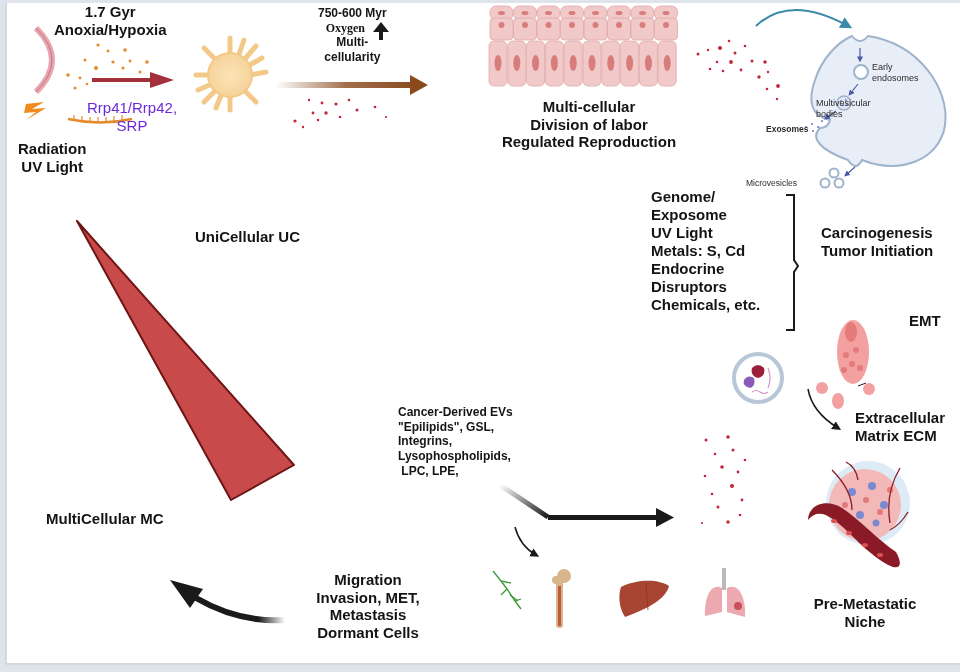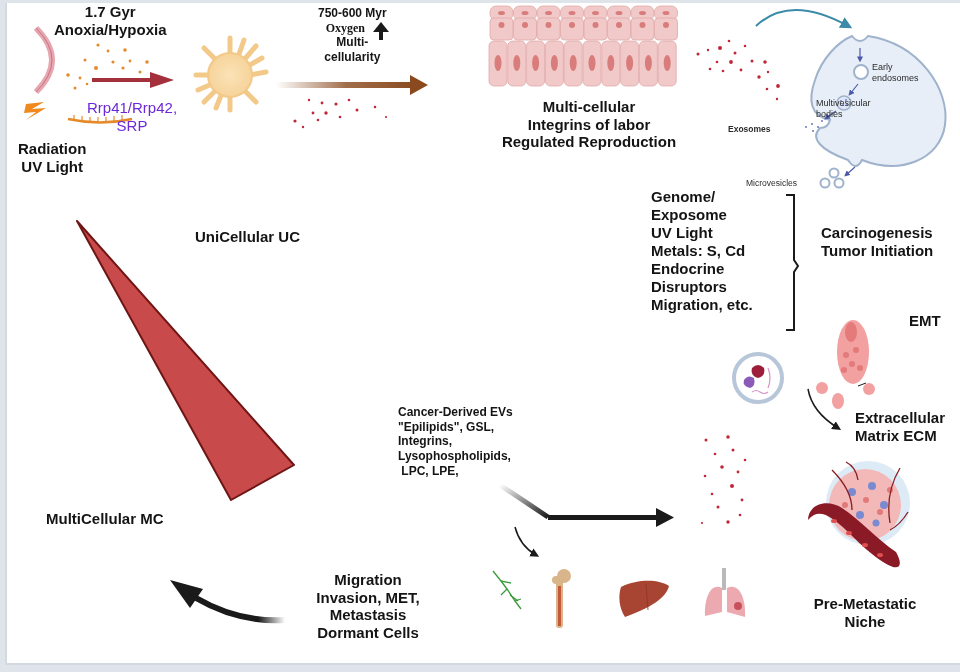--- a/index.html
+++ b/index.html
@@ -373,43 +373,43 @@
 
 <div class="t c lines" style="left:297px;top:6px;font-size:12px;line-height:1.22;margin-left:21px;">
   <span>750-600 Myr</span>
   <span style="padding-right:14px;font-family:Liberation Serif, serif;">Oxygen</span>
   <span>Multi-</span>
   <span>cellularity</span>
 </div>
 
 <div class="t c lines" style="left:474px;top:98px;width:230px;font-size:15px;">
   <span>Multi-cellular</span>
-  <span>Integrins of labor</span>
+  <span>Division of labor</span>
   <span>Regulated Reproduction</span>
 </div>
 
 <div class="t sm lines" style="left:872px;top:62px;">
   <span>Early</span>
   <span>endosomes</span>
 </div>
 <div class="t sm lines" style="left:816px;top:98px;">
   <span>Multivesicular</span>
   <span>bodies</span>
 </div>
-<div class="t sm" style="left:728px;top:124px;font-size:8.5px;font-weight:bold;">Exosomes</div>
+<div class="t sm" style="left:766px;top:124px;font-size:8.5px;font-weight:bold;">Exosomes</div>
 <div class="t sm" style="left:746px;top:178px;font-size:8.5px;font-weight:normal;">Microvesicles</div>
 
 <div class="t lines" style="left:651px;top:188px;font-size:15px;line-height:1.2;">
   <span>Genome/</span>
   <span>Exposome</span>
   <span>UV Light</span>
   <span>Metals: S, Cd</span>
   <span>Endocrine</span>
   <span>Disruptors</span>
-  <span>Migration, etc.</span>
+  <span>Chemicals, etc.</span>
 </div>
 
 <div class="t lines" style="left:821px;top:224px;font-size:15px;">
   <span>Carcinogenesis</span>
   <span>Tumor Initiation</span>
 </div>
 <div class="t" style="left:909px;top:312px;font-size:15px;">EMT</div>
 <div class="t lines" style="left:855px;top:409px;font-size:15px;">
   <span>Extracellular</span>
   <span>Matrix ECM</span>

